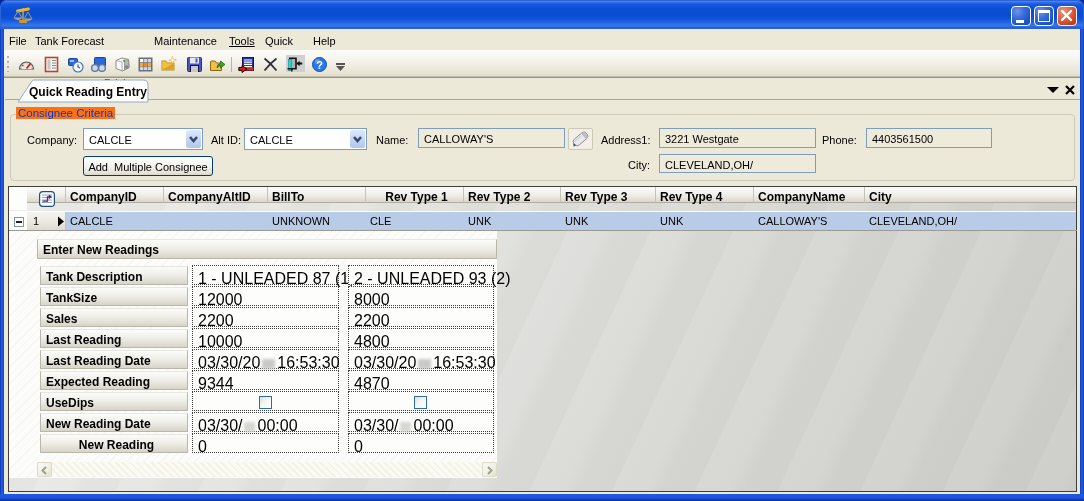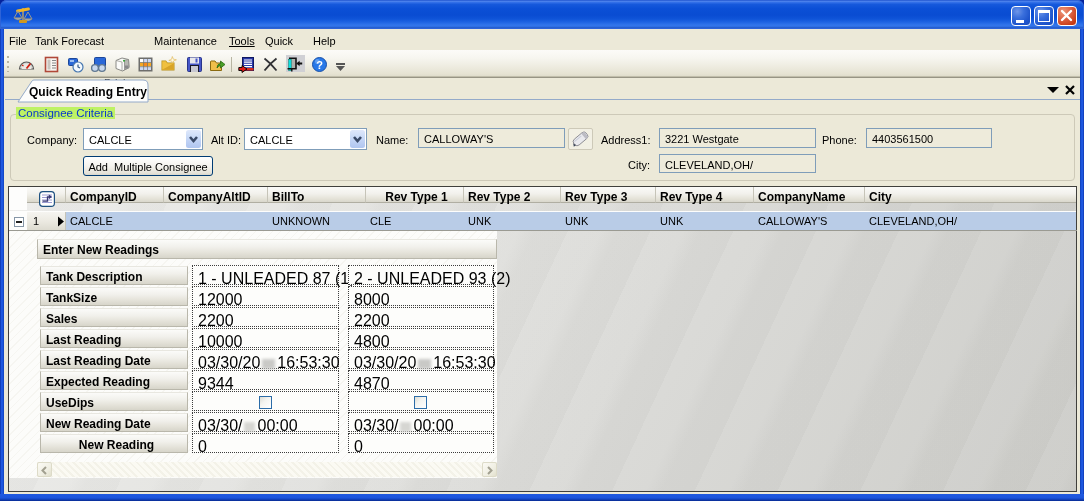--- a/index.html
+++ b/index.html
@@ -27,21 +27,21 @@
   #toolbar { left:4px; top:50px; width:1076px; height:27px;
     background:linear-gradient(180deg,#fcfbf8 0%,#f7f6f0 30%,#efede2 60%,#e6e3d3 90%,#e0ddcc 100%);
     border-bottom:1px solid #c0bdaa; }
   #toolbar:after { content:""; position:absolute; left:0; top:27px; width:100%; height:1px; background:#979484; }
   .tico { position:absolute; top:56px; width:17px; height:17px; }
   
   #tabline { left:5px; top:99px; width:1075px; height:1px; background:#94aac9; }
   #tabtext { left:29px; top:85px; font-size:12px; font-weight:bold; color:#000; }
   
   #gbox { left:10px; top:114px; width:1065px; height:67px; border:1px solid #cdc9b8; border-radius:4px; }
-  #gboxlabel { left:16px; top:107px; font-size:11.5px; color:#0a38cc; background:#bef264; padding:0 2px; }
+  #gboxlabel { left:16px; top:107px; font-size:11.5px; color:#0a38cc; background:#f97316; padding:0 2px; }
   .lbl { position:absolute; font-size:11px; color:#000; }
   .field { position:absolute; height:20px; border:1px solid #7f9db9; background:#eeebdb; font-size:11px; color:#000; padding:4px 0 0 5px; white-space:nowrap; }
   .combo { position:absolute; height:22px; border:1px solid #7f9db9; background:#fff; font-size:11px; padding:5px 0 0 5px; }
   .combo .btn { position:absolute; right:1px; top:1px; width:15px; height:18px;
      background:linear-gradient(180deg,#dfe8fb 0%,#cdddf8 35%,#bccff4 70%,#b0c6f0 100%);
      border-radius:2.5px; }
   
   #mdi { left:8px; top:186px; width:1069px; height:306px; border:1px solid #3f3f3c;
      background:repeating-linear-gradient(115deg, rgba(255,255,255,0.05) 0 30px, rgba(120,120,116,0.03) 45px 75px), linear-gradient(118deg,#ececea 0%,#e4e4e1 30%,#d8d8d5 62%,#ccccc8 100%); }
   .hcell { position:absolute; top:187px; height:16px;

